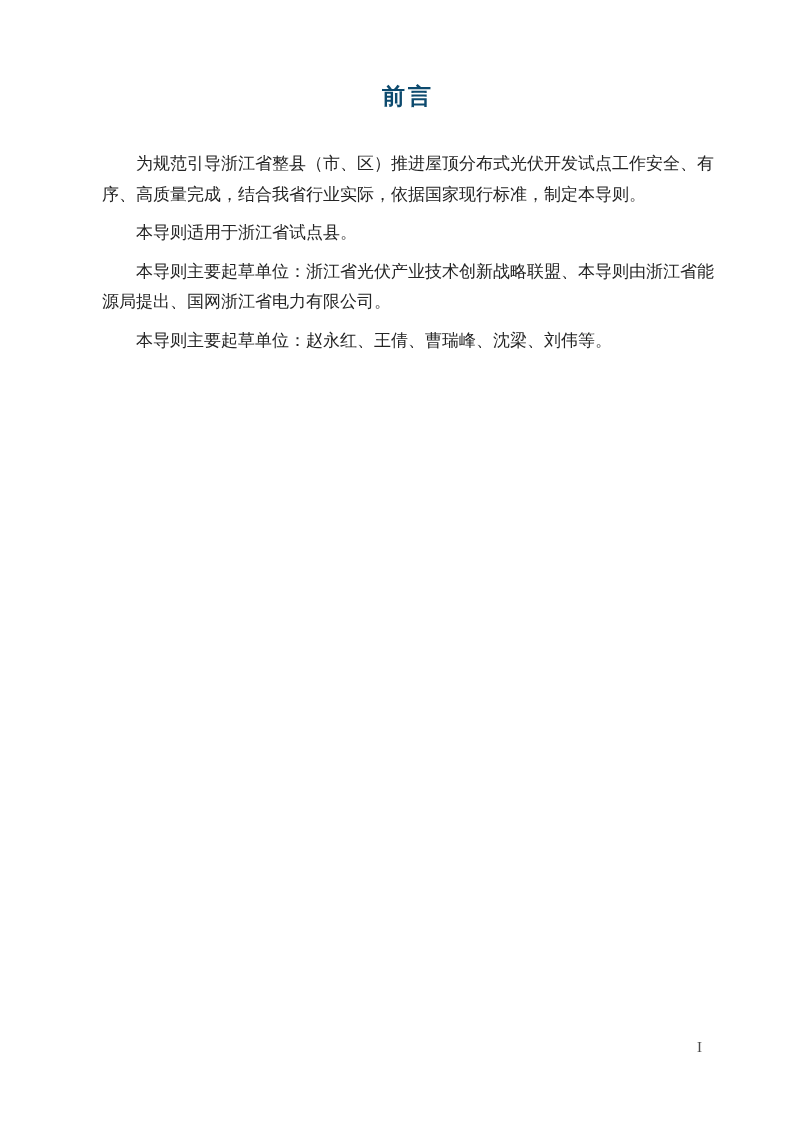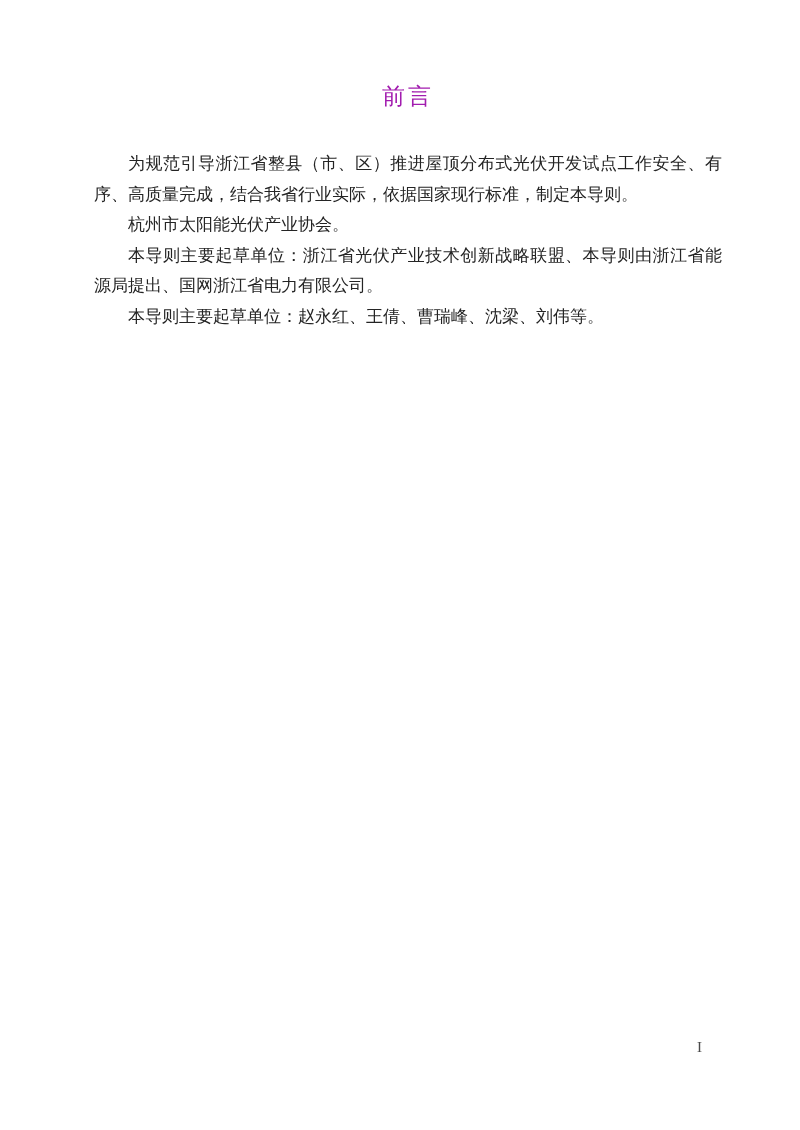--- a/index.html
+++ b/index.html
@@ -13,35 +13,35 @@
     height: 1130px;
     background: #ffffff;
     overflow: hidden;
     font-family: "Liberation Serif", "DejaVu Serif", serif;
     color: #222222;
   }
   .doc-title {
     margin: 84px 78px 0 94px;
     text-align: center;
     font-family: "Liberation Sans", "DejaVu Sans", sans-serif;
-    font-weight: normal;
+    font-weight: bold;
     font-size: 23px;
     line-height: 24px;
     letter-spacing: 3px;
-    color: #a21caf;
+    color: #0c4a6e;
   }
   .content {
     margin: 41px 78px 0 94px;
     font-size: 17px;
     line-height: 30.5px;
     text-align: justify;
     color: #242424;
   }
   .content p {
-    margin: 0;
+    margin: 8px;
     padding: 0;
     text-indent: 2em;
   }
   .page-number {
     position: absolute;
     left: 697px;
     top: 1038px;
     font-family: "Liberation Serif", "DejaVu Serif", serif;
     font-size: 15px;
     line-height: 18px;
@@ -50,20 +50,20 @@
 </style>
 </head>
 <body>
 
 <div class="page">
 
   <h1 class="doc-title">前言</h1>
 
   <div class="content">
     <p>为规范引导浙江省整县（市、区）推进屋顶分布式光伏开发试点工作安全、有序、高质量完成，结合我省行业实际，依据国家现行标准，制定本导则。</p>
-    <p>杭州市太阳能光伏产业协会。</p>
+    <p>本导则适用于浙江省试点县。</p>
     <p>本导则主要起草单位：浙江省光伏产业技术创新战略联盟、本导则由浙江省能源局提出、国网浙江省电力有限公司。</p>
     <p>本导则主要起草单位：赵永红、王倩、曹瑞峰、沈梁、刘伟等。</p>
   </div>
 
   <div class="page-number">I</div>
 
 </div>
 
 </body></html>

